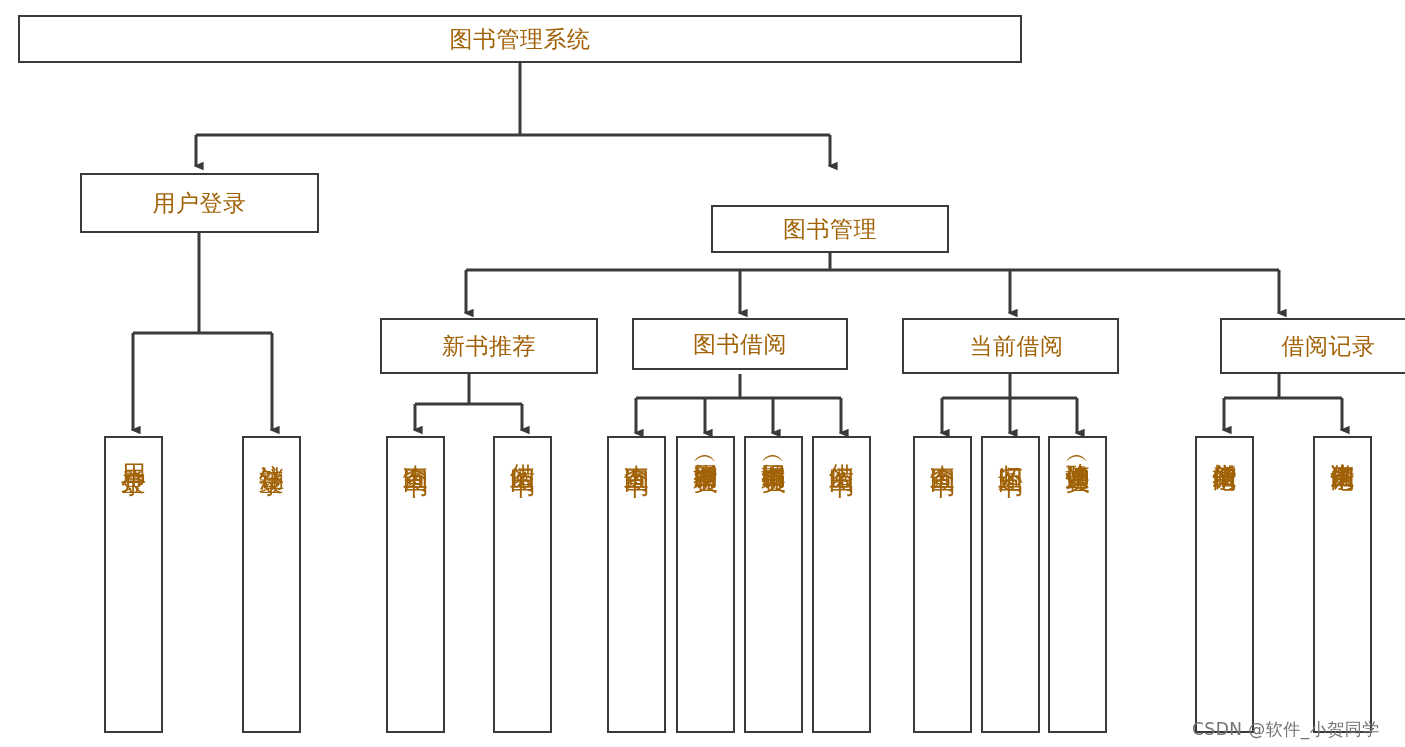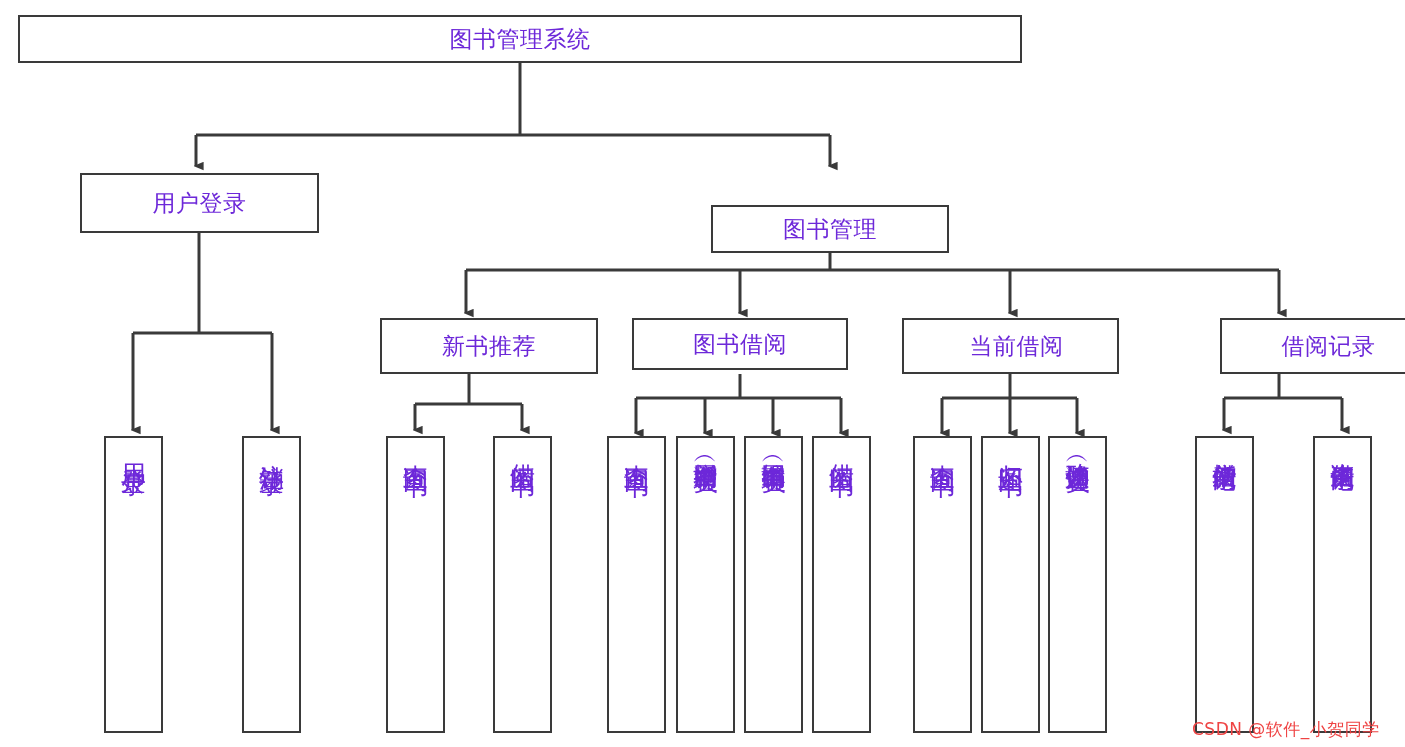--- a/index.html
+++ b/index.html
@@ -33,21 +33,21 @@
     display: flex;
     align-items: center;
     justify-content: center;
     color: #2b2b2b;
   }
   .node-label {
     display: block;
     text-align: center;
     line-height: 1.05;
     white-space: pre;
-    color: #6d28d9;
+    color: #a16207;
   }
   
   .node.horiz .node-label {
     font-size: 23px;
     letter-spacing: 0.5px;
   }
   .node.root .node-label {
     font-size: 23px;
   }
   
@@ -64,21 +64,21 @@
     letter-spacing: 3px;
     white-space: nowrap;
   }
   .node.vert.tall-text .node-label {
     font-size: 24px;
     letter-spacing: 1px;
   }
   .watermark {
     position: absolute;
     font-size: 17px;
-    color: #ef4444;
+    color: #737373;
     white-space: nowrap;
     letter-spacing: 0.5px;
   }
 </style>
 </head>
 <body>
 
 <div id="diagram-root">
 
   <svg id="diagram-svg" viewBox="0 0 1405 747" xmlns="http://www.w3.org/2000/svg">

